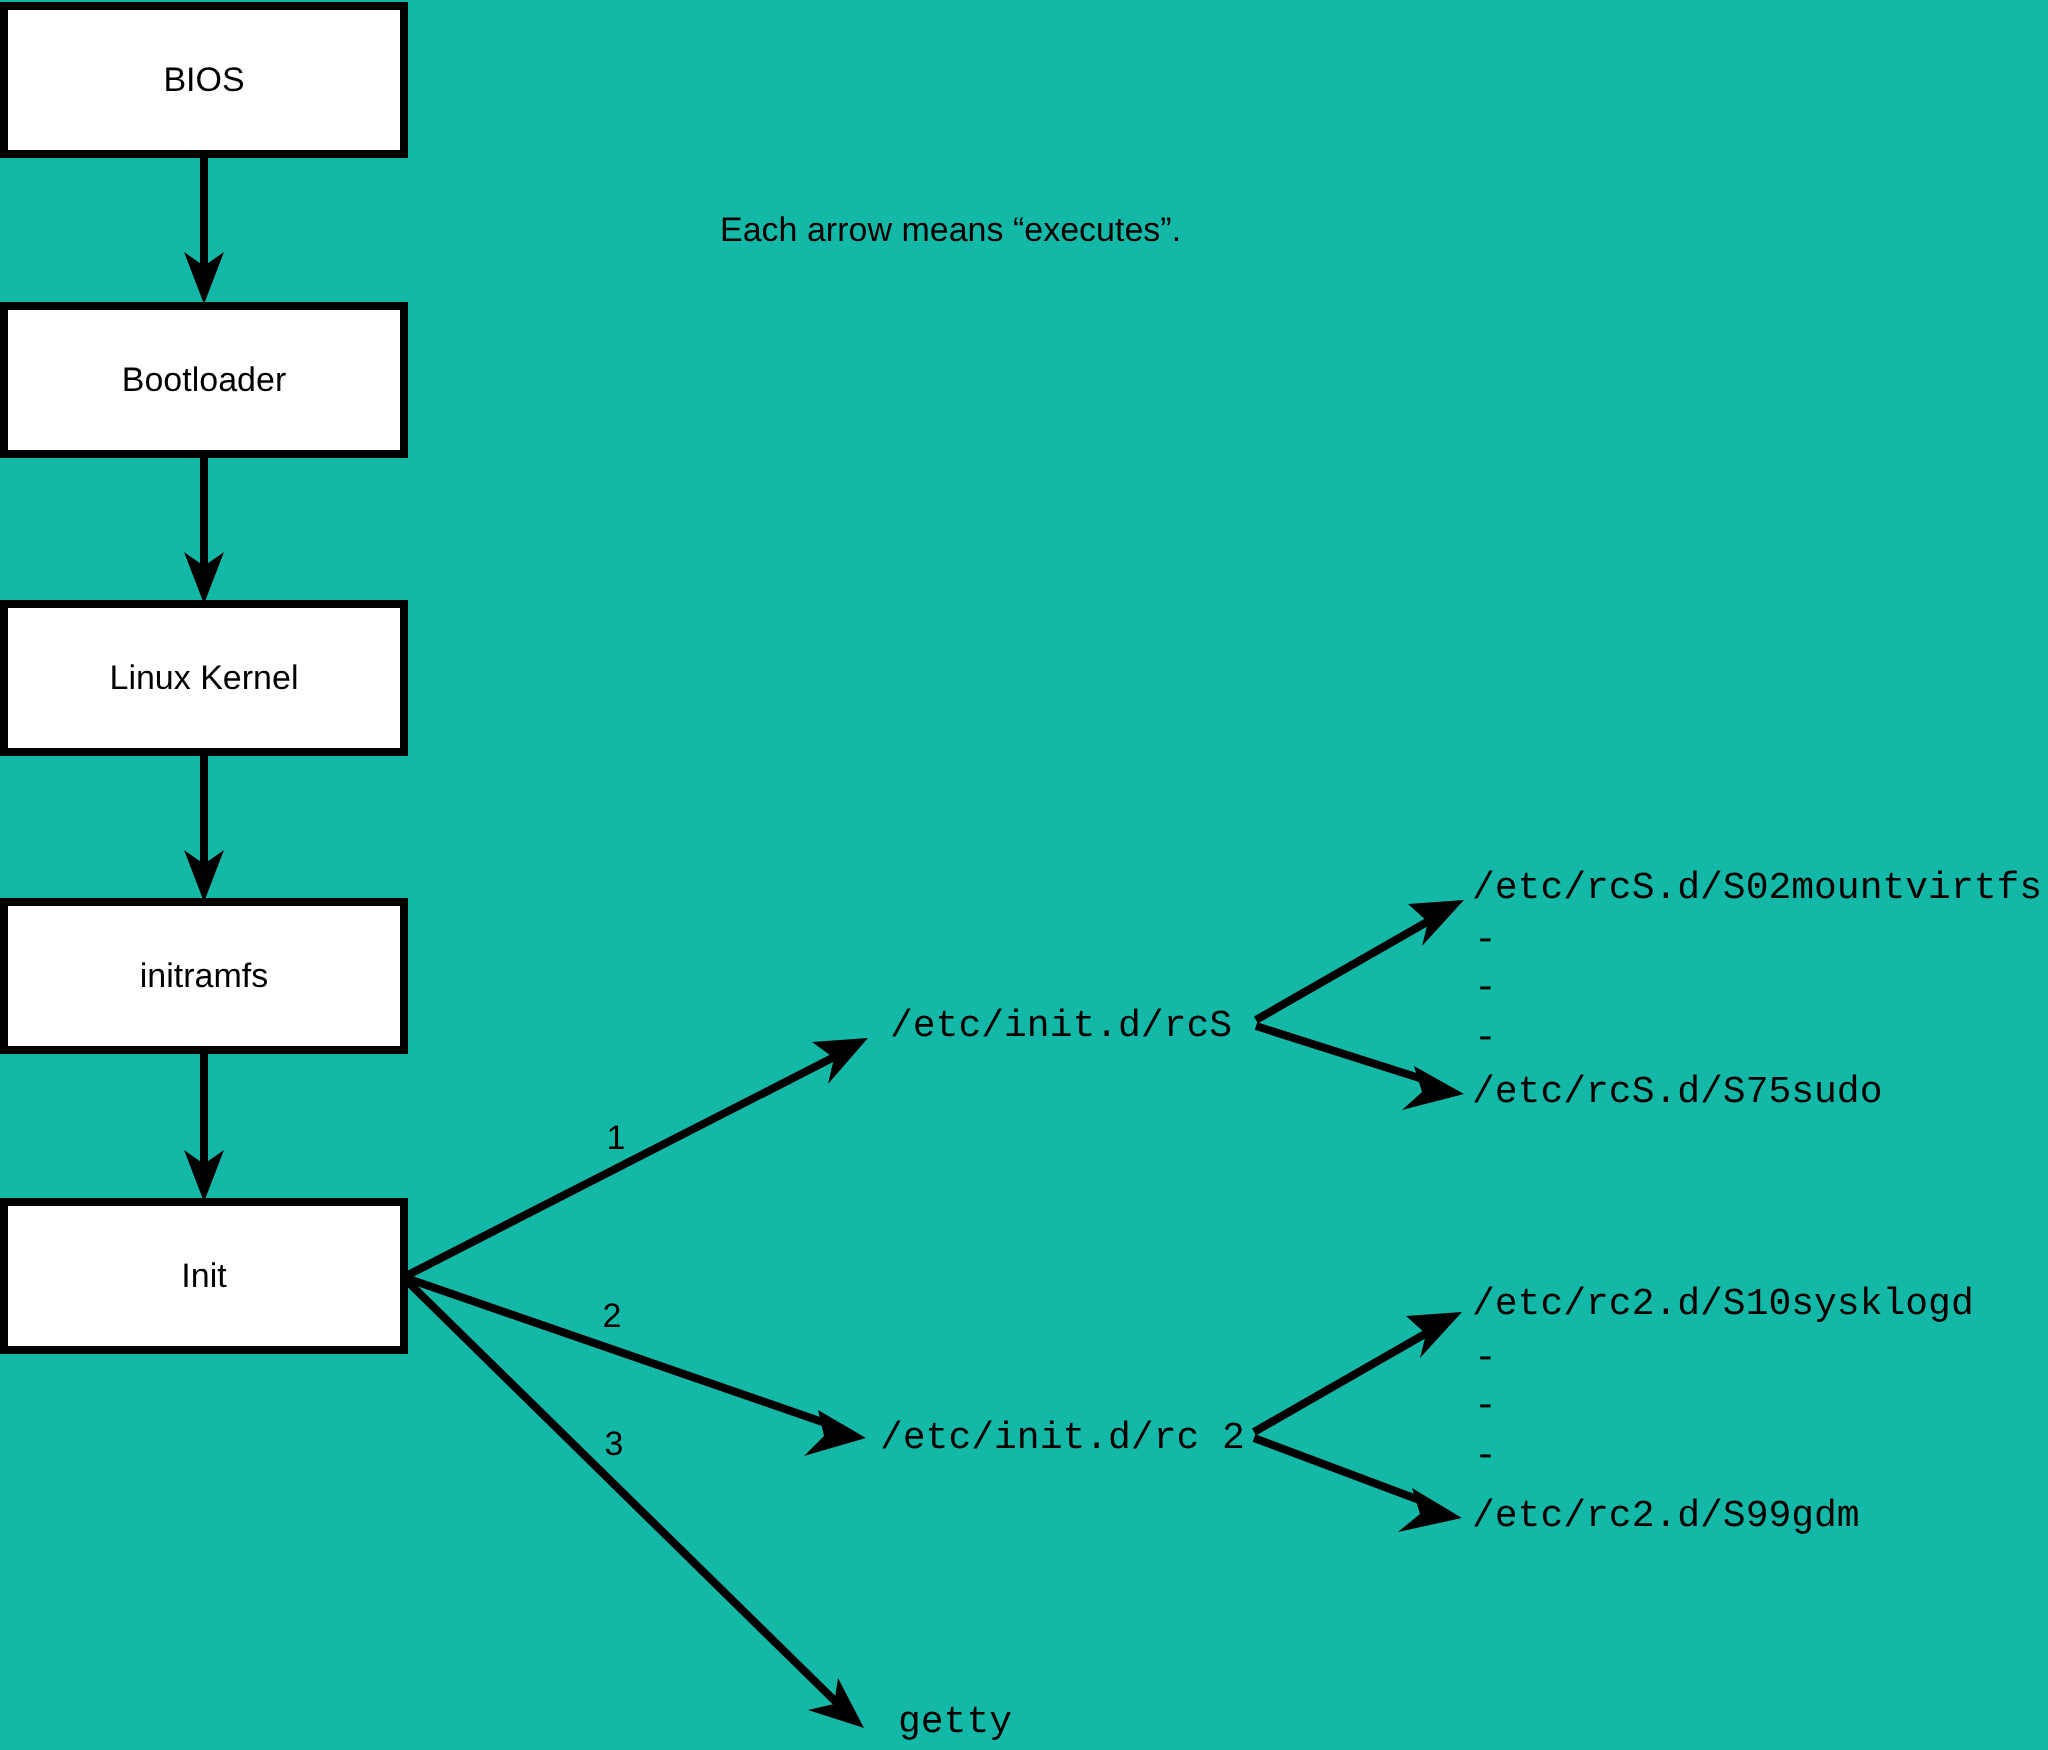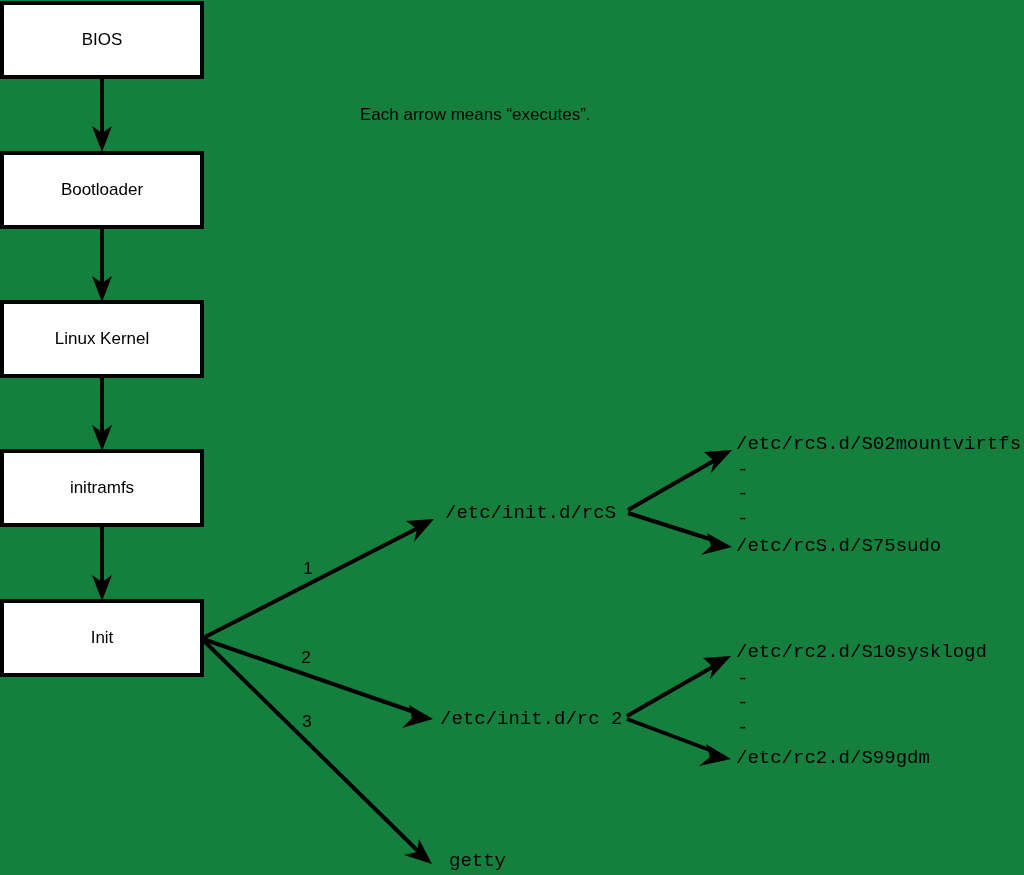--- a/index.html
+++ b/index.html
@@ -10,21 +10,21 @@
   body {
     width: 1024px;
     height: 875px;
     font-family: "Liberation Sans", sans-serif;
     overflow: hidden;
   }
   #diagram-root {
     position: relative;
     width: 1024px;
     height: 875px;
-    background: #15803d;
+    background: #14b8a6;
   }
   svg#boot-diagram {
     display: block;
     width: 1024px;
     height: 875px;
   }
   .box-rect {
     fill: #ffffff;
     stroke: #000000;
     stroke-width: 4;

